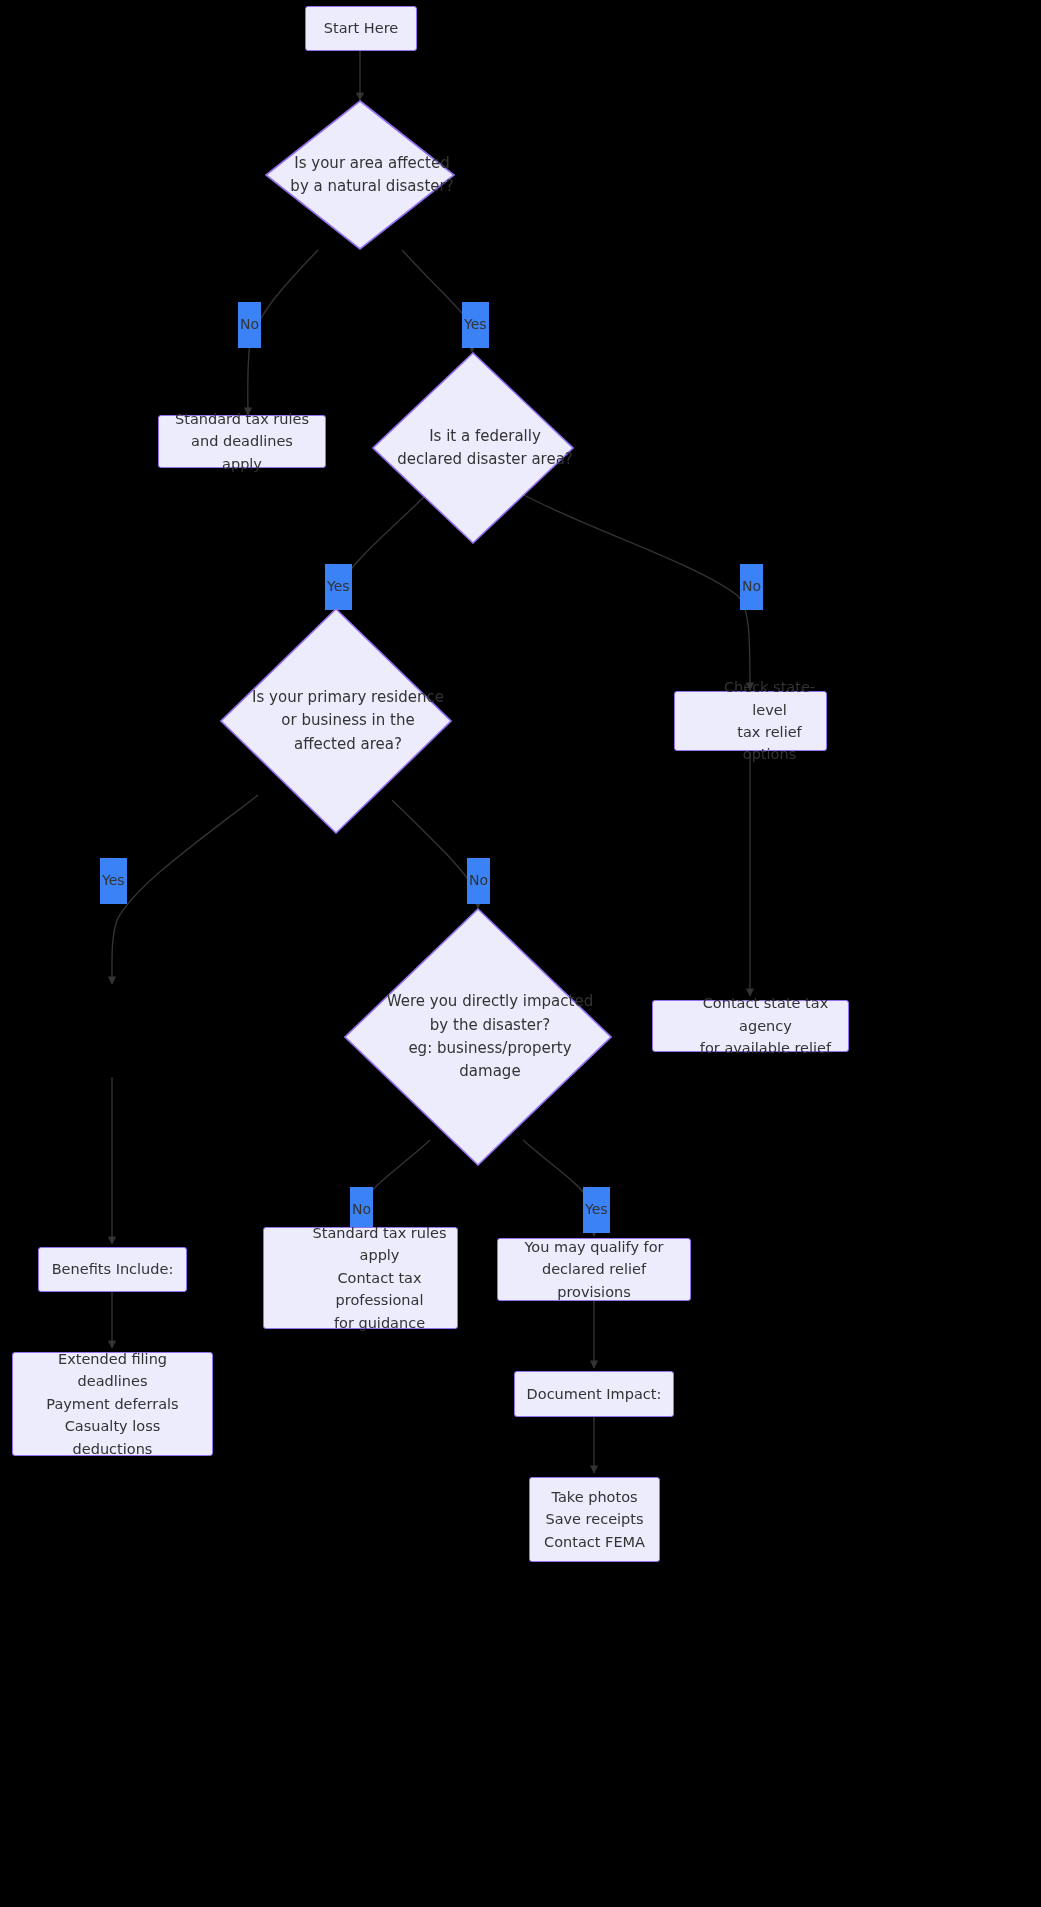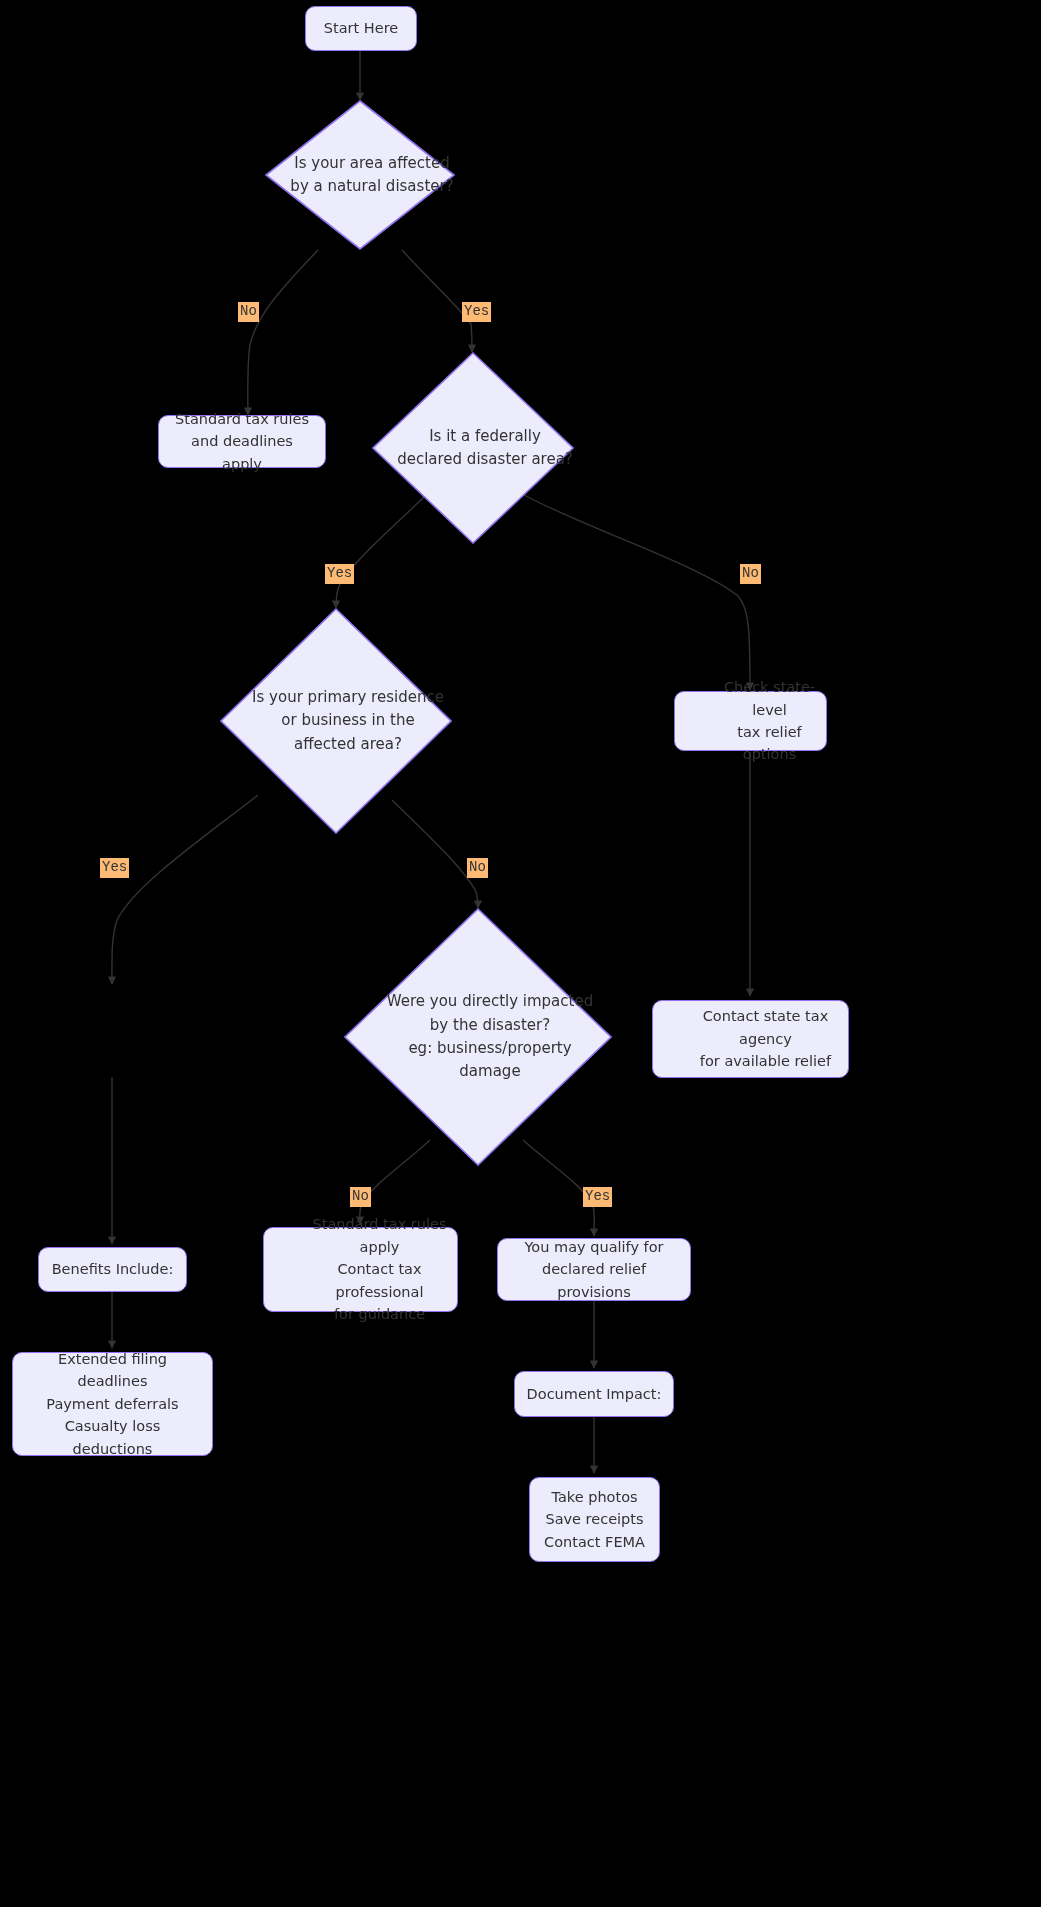--- a/index.html
+++ b/index.html
@@ -26,21 +26,21 @@
     stroke:#333333;
     stroke-width:1.4px;
   }
 
   
   .node-rect{
     position:absolute;
     box-sizing:border-box;
     background:#ececfd;
     border:1.6px solid #9370f0;
-    border-radius:10px;
+    border-radius:3px;
     display:flex;
     align-items:center;
     justify-content:center;
     text-align:center;
     color:#333333;
     font-size:14.5px;
     line-height:1.55;
     white-space:pre-line;
     padding:4px 10px;
   }
@@ -71,27 +71,26 @@
     text-align:center;
     color:#333333;
     font-size:15px;
     line-height:1.56;
     white-space:pre-line;
   }
 
   
   .edge-label{
     position:absolute;
-    background:#fdba74;
+    background:#3b82f6;
     color:#333333;
     font-size:14px;
     line-height:1.25;
-    padding:1px 2px;
+    padding:14px 2px;
     white-space:nowrap;
-    font-family:Liberation Mono, monospace;
   }
 </style>
 </head>
 <body>
 
 <div id="canvas">
 
   <svg id="edges" viewBox="0 0 1041 1907">
     <defs>
       <marker id="arrow" viewBox="0 0 10 10" refX="9" refY="5" markerWidth="6" markerHeight="6" orient="auto-start-reverse">
@@ -183,34 +182,34 @@
   <div class="node-diamond" style="left:344px; top:908px; width:268px; height:258px;">
     <svg class="dia-shape" viewBox="0 0 268 258" preserveAspectRatio="none">
       <polygon points="134,1 267,129 134,257 1,129"></polygon>
     </svg>
     <div class="dia-label">Were you directly impacted
 by the disaster?
 eg: business/property
 damage</div>
   </div>
 
-  <div class="node-rect" style="left:652px; top:1000px; width:197px; height:78px;padding-left:40px;">
+  <div class="node-rect" style="left:652px; top:1000px; width:197px; height:52px;padding-left:40px;">
     <span>Contact state tax agency
 for available relief</span>
   </div>
 
   <div class="edge-label" style="left:350px; top:1187px;"><span>No</span></div>
 
   <div class="edge-label" style="left:583px; top:1187px;"><span>Yes</span></div>
 
   <div class="node-rect" style="left:38px; top:1247px; width:149px; height:45px;">
     <span>Benefits Include:</span>
   </div>
 
-  <div class="node-rect" style="left:263px; top:1227px; width:195px; height:85px;padding-left:48px;">
+  <div class="node-rect" style="left:263px; top:1227px; width:195px; height:102px;padding-left:48px;">
     <span>Standard tax rules apply
 Contact tax professional
 for guidance</span>
   </div>
 
   <div class="node-rect" style="left:497px; top:1238px; width:194px; height:63px;">
     <span>You may qualify for
 declared relief provisions</span>
   </div>
 

